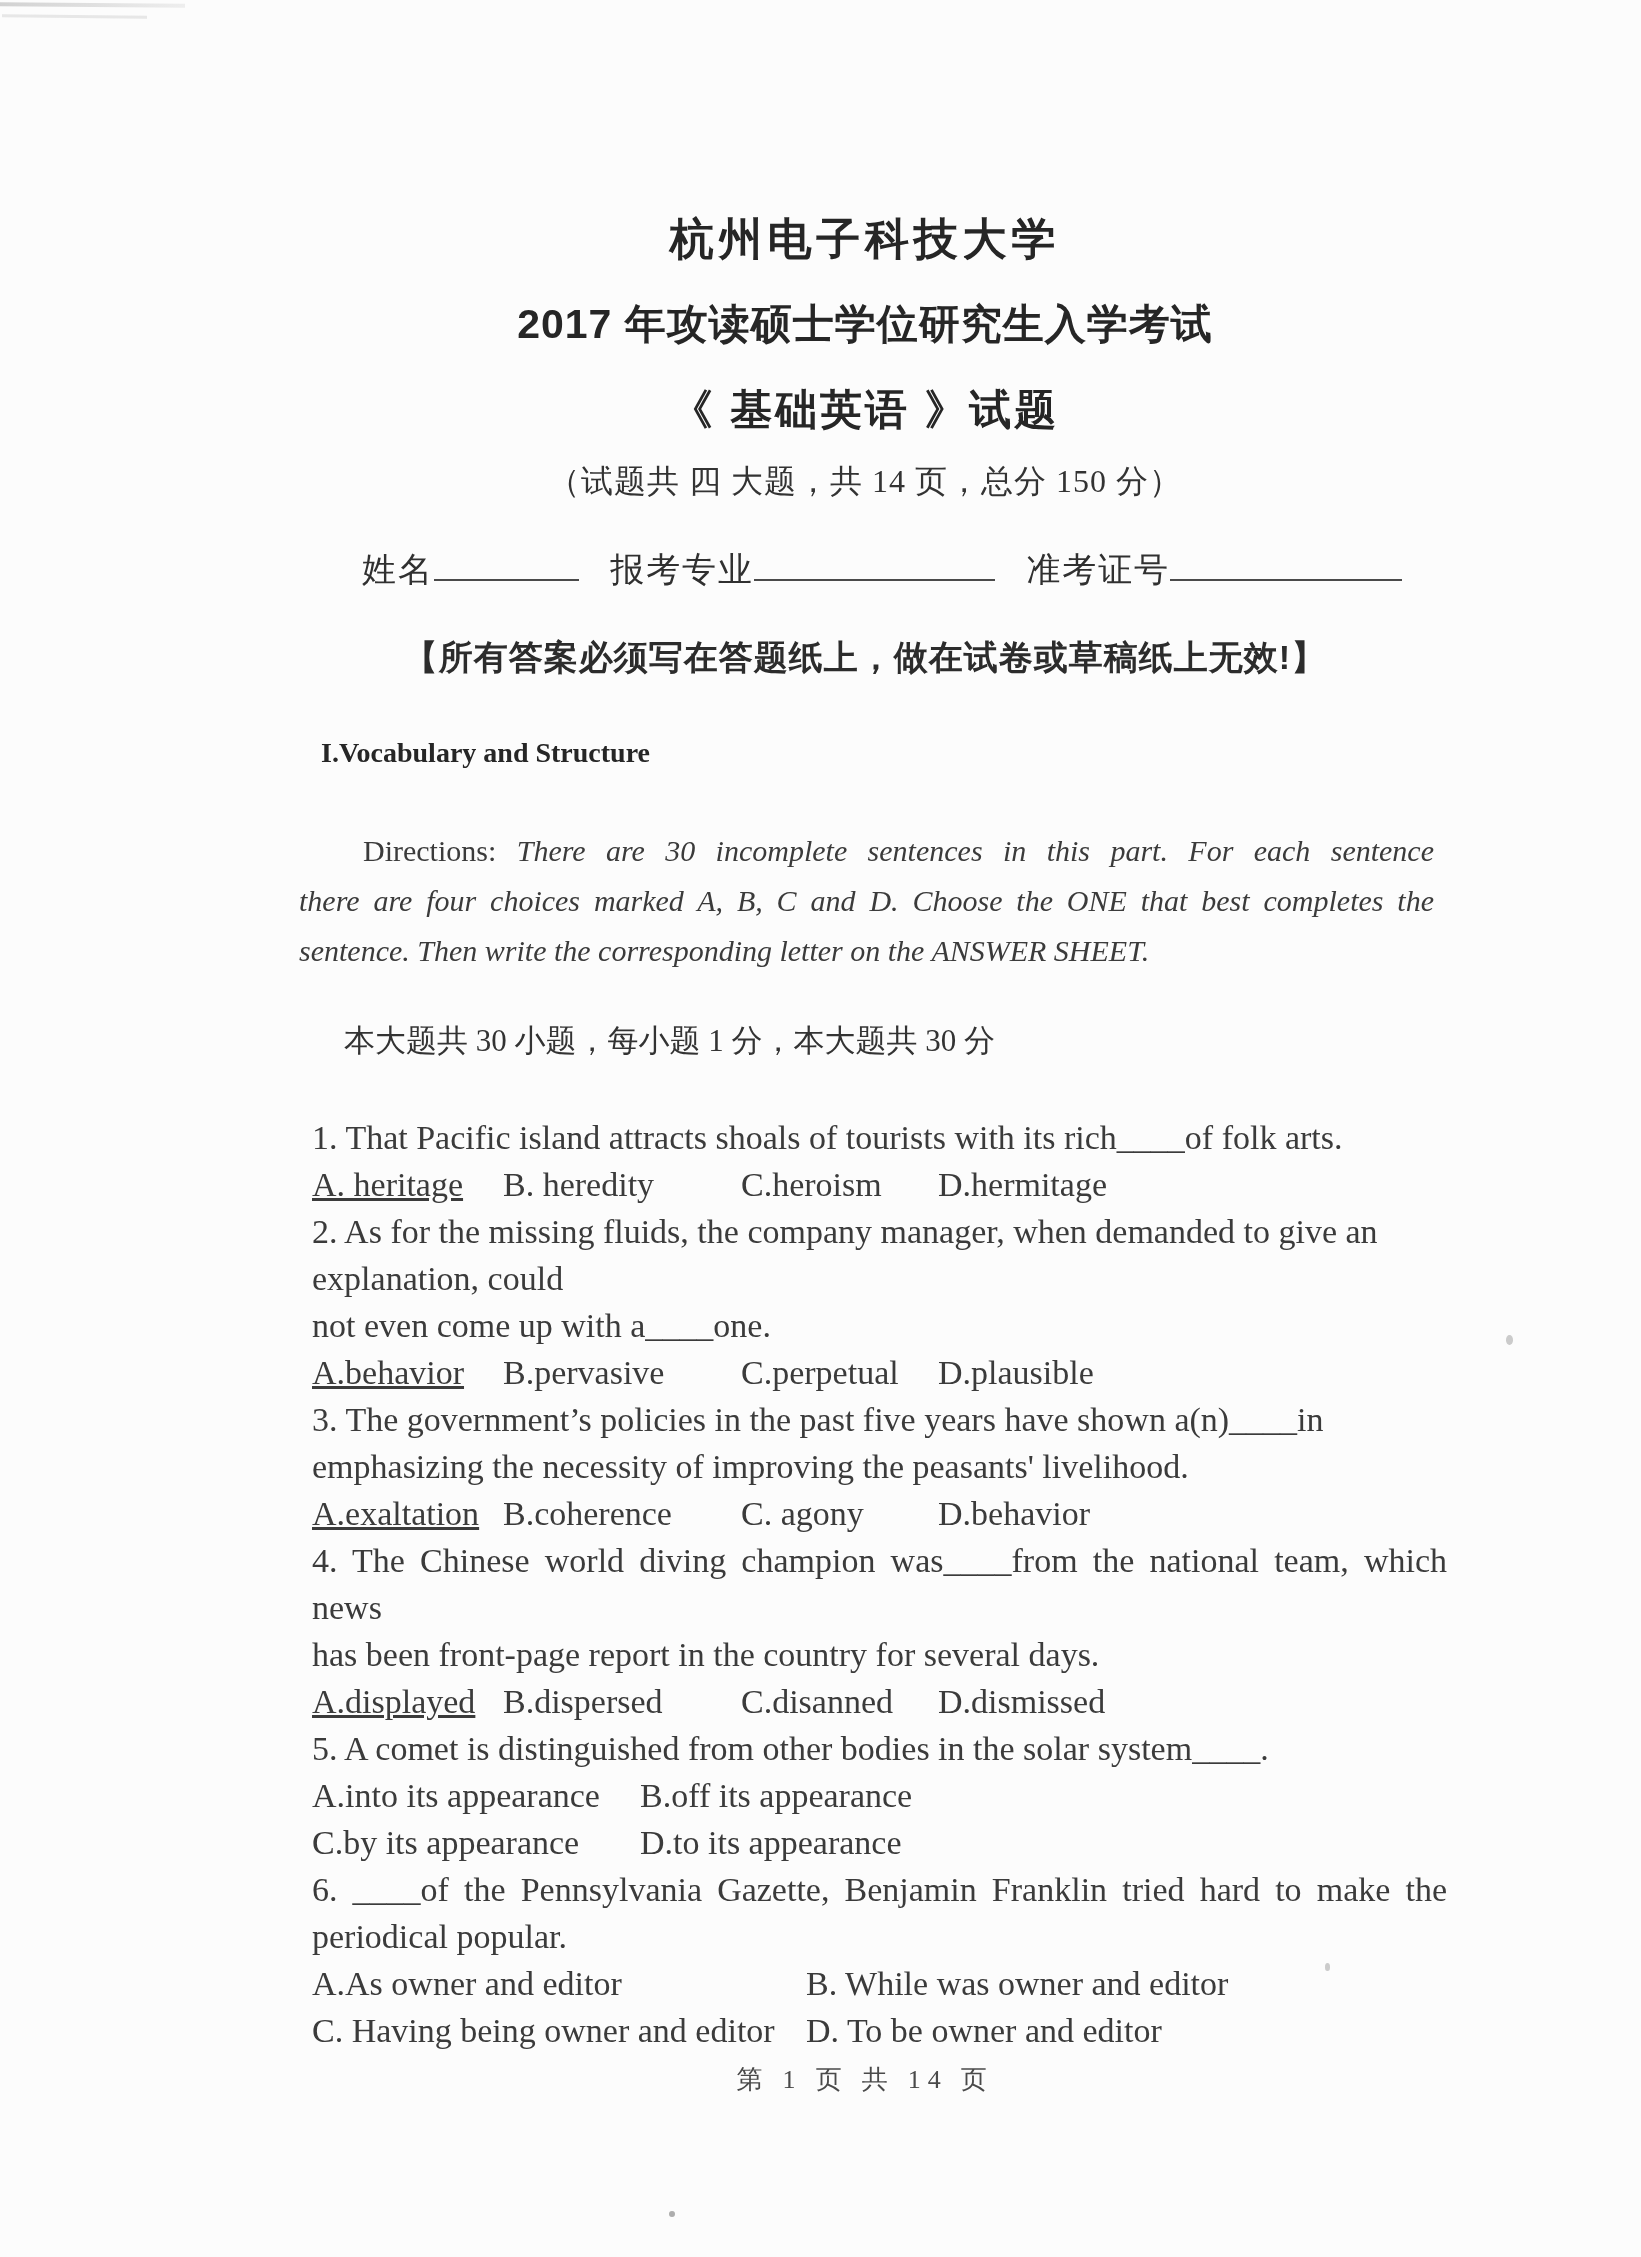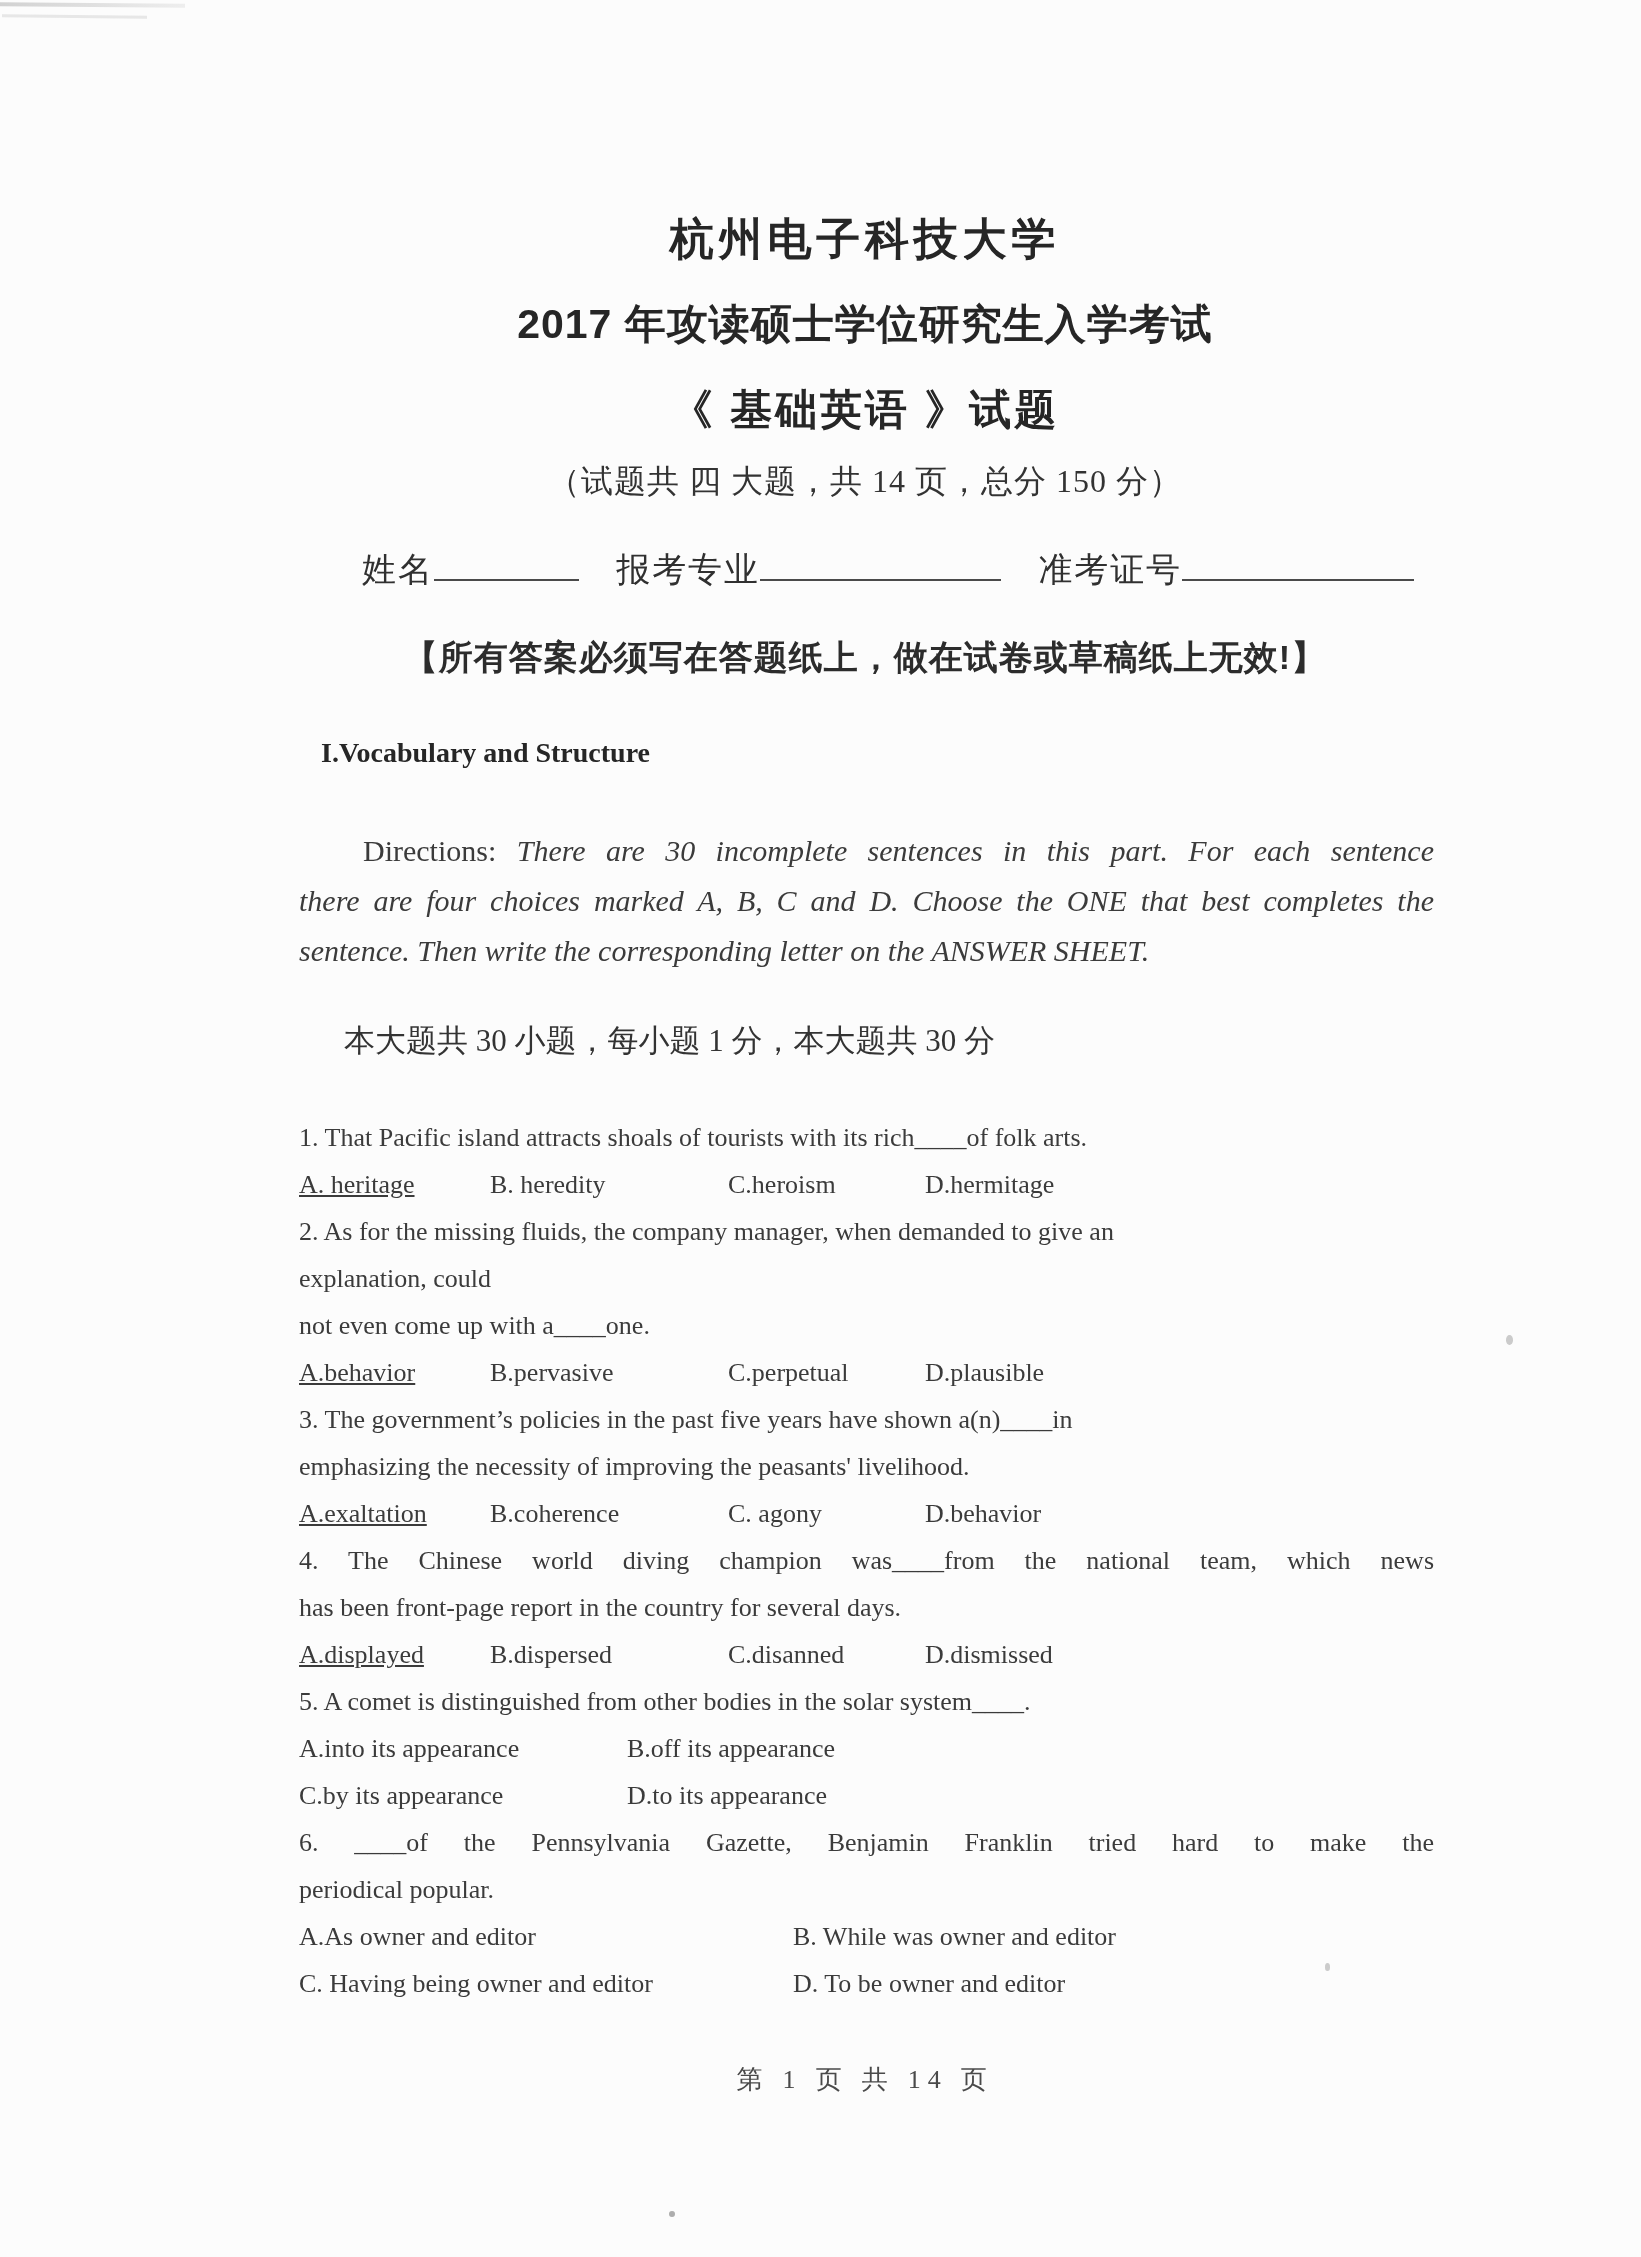--- a/index.html
+++ b/index.html
@@ -27,38 +27,38 @@
   .t-univ { top: 210px; font-family: "Liberation Sans", "DejaVu Sans", sans-serif;
             font-weight: 700; font-size: 44px; letter-spacing: 4.8px; color: #262626; }
   .t-exam { top: 297px; font-family: "Liberation Sans", "DejaVu Sans", sans-serif;
             font-weight: 700; font-size: 41px; letter-spacing: 1px; color: #262626; }
   .t-subj { top: 382px; font-family: "Liberation Sans", "DejaVu Sans", sans-serif;
             font-weight: 700; font-size: 42px; letter-spacing: 2.9px; color: #262626; }
   .t-info { top: 460px; font-size: 32px; color: #333; letter-spacing: 1px; }
   
   .name-line { position: absolute; top: 546px; left: 362px; font-size: 34px; color: #303030; white-space: nowrap; }
   .name-line .lbl { letter-spacing: 1.9px; }
-  .name-line .lbl2 { margin-left: 29px; }
+  .name-line .lbl2 { margin-left: 23px; }
   .blank { display: inline-block; border-bottom: 2.9px solid #4a4a4a; height: 33px; vertical-align: baseline; }
   .blank.b-name   { width: 145px; }
   .blank.b-major  { width: 241px; }
   .blank.b-ticket { width: 232px; }
   .notice { top: 635px; font-family: "Liberation Sans", "DejaVu Sans", sans-serif;
             font-weight: 600; font-size: 34px; color: #2c2c2c; letter-spacing: 1px; }
   
   .sec-heading { position: absolute; top: 737px; left: 321px; font-weight: 700; font-size: 28px; color: #262626; }
   .directions { position: absolute; top: 826px; left: 299px; width: 1135px;
                 font-size: 30px; line-height: 50px; color: #3b3b3b; }
   .dir-line.indent { padding-left: 64px; }
   .it { font-style: italic; }
   .justify { text-align: justify; text-align-last: justify; }
   .score-note { position: absolute; top: 1020px; left: 344px; font-size: 31px; color: #333; }
   
-  .questions { position: absolute; top: 1114px; left: 299px; width: 1135px;
-               font-size: 26px; line-height: 47px; color: #3b3b3b; }
+  .questions { position: absolute; top: 1114px; left: 312px; width: 1135px;
+               font-size: 34px; line-height: 47px; color: #3b3b3b; }
   .q-line { min-height: 47px; }
   .opts4 { display: flex; min-height: 47px; }
   .opts4 > span:nth-child(1) { width: 191px; text-decoration: underline; }
   .opts4 > span:nth-child(2) { width: 238px; }
   .opts4 > span:nth-child(3) { width: 197px; }
   .opts4 > span:nth-child(4) { flex: 1; }
   .opts2 { display: flex; min-height: 47px; }
   .opts2.q5 > span:first-child { width: 328px; }
   .opts2.q6 > span:first-child { width: 494px; }
   

